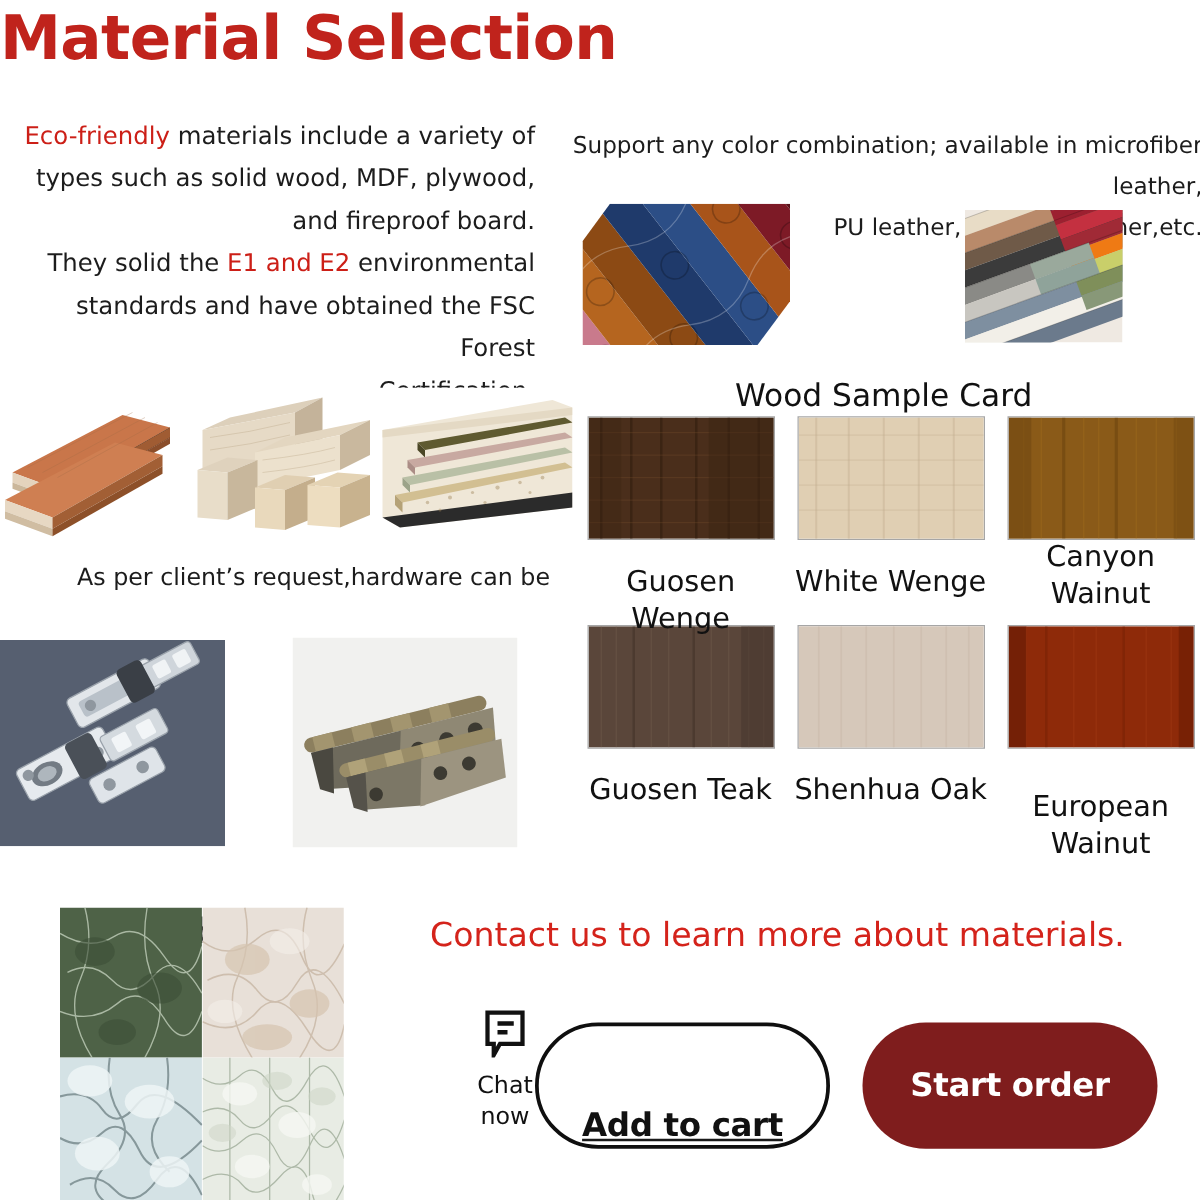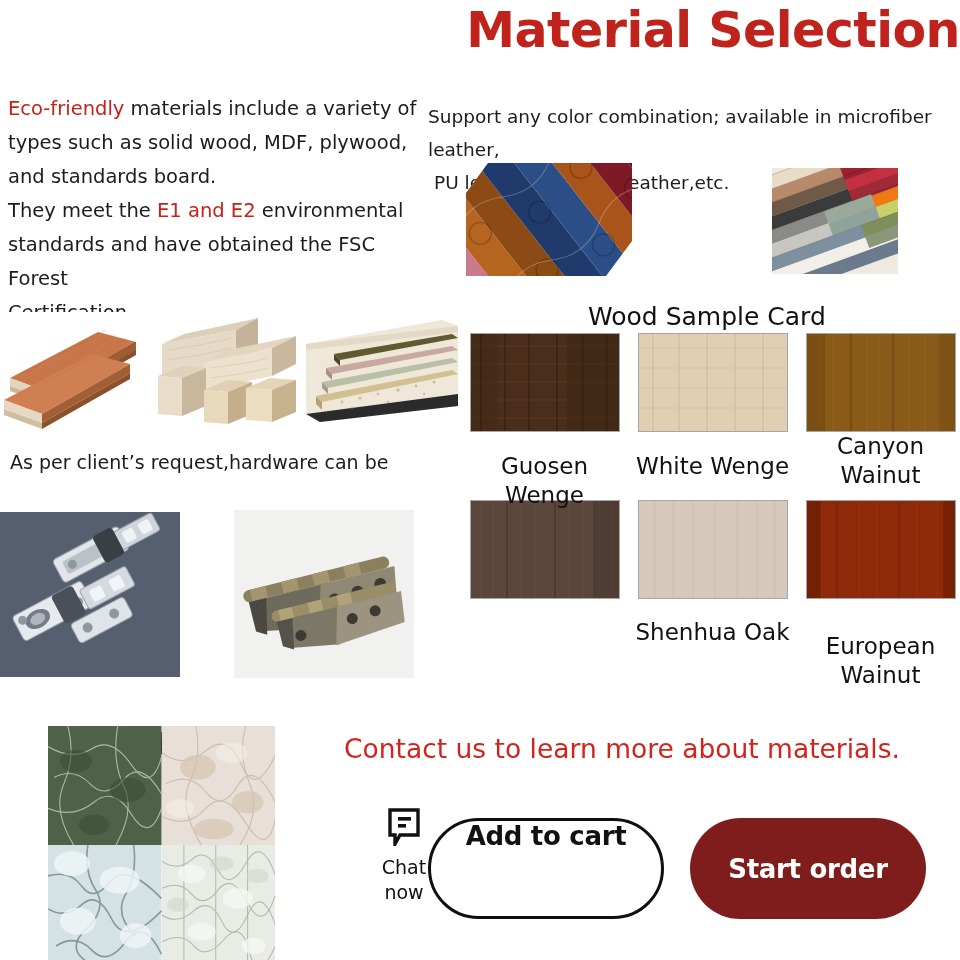--- a/index.html
+++ b/index.html
@@ -18,35 +18,36 @@
   }
 
   .page { position: relative; width: 960px; height: 960px; }
 
   
   .title {
     position: absolute;
     top: 2px;
     left: 0;
     width: 960px;
-    text-align: right;
+    text-align: left;
     font-size: 49px;
     font-weight: 700;
     letter-spacing: -0.5px;
     color: #c0231c;
     font-family: "DejaVu Sans", sans-serif;
   }
 
   
   .para {
     position: absolute;
     font-size: 19.5px;
     line-height: 34px;
     color: #1c1c1c;
     font-family: "DejaVu Sans", sans-serif;
+    text-align: right;
   }
   .para .hl { color: #cc1f17; }
 
   #intro-text { left: 8px; top: 92px; width: 420px; }
   #leather-text { left: 428px; top: 100px; width: 534px; font-size: 18.5px; line-height: 33px; }
   #hardware-text { left: 10px; top: 446px; width: 430px; font-size: 19px; line-height: 32px; }
 
   
   .section-heading {
     position: absolute;
@@ -155,24 +156,25 @@
   #add-to-cart-button {
     position: absolute;
     left: 428px;
     top: 818px;
     width: 236px;
     height: 101px;
     border: 3px solid #0f0f0f;
     border-radius: 52px;
     background: #ffffff;
     display: flex;
-    align-items: flex-start;
+    align-items: flex-end;
     justify-content: center;
     box-sizing: border-box;
     cursor: pointer;
+    text-decoration: underline;
   }
   #add-to-cart-button .btn-text {
     font-size: 26px;
     font-weight: 700;
     color: #111;
     font-family: "DejaVu Sans", sans-serif;
     letter-spacing: -0.3px;
   }
 
   #start-order-button {
@@ -202,22 +204,22 @@
 </head>
 <body>
 
 <div class="page">
 
   <div class="title">Material Selection</div>
 
   <div class="para" id="intro-text">
     <span class="hl">Eco-friendly</span><span> materials include a variety of</span><br>
     <span>types such as solid wood, MDF, plywood,</span><br>
-    <span>and standards board.</span><br>
-    <span>They meet the </span><span class="hl">E1 and E2</span><span> environmental</span><br>
+    <span>and fireproof board.</span><br>
+    <span>They solid the </span><span class="hl">E1 and E2</span><span> environmental</span><br>
     <span>standards and have obtained the FSC Forest</span><br>
     <span>Certification.</span>
   </div>
 
   <div class="para" id="leather-text">
     <span>Support any color combination; available in microfiber leather,</span><br>
     <span style="padding-left:6px">PU leather, genuine leather,etc.</span>
   </div>
 
   <div class="tile" id="leather-embossed-image">
@@ -598,20 +600,21 @@
         <line x1="130" y1="0" x2="130" y2="97"></line>
       </g>
       <rect x="0" y="0" width="14" height="97" fill="#5e1703" opacity="0.55"></rect>
       <rect x="136" y="0" width="12" height="97" fill="#5e1703" opacity="0.45"></rect>
     </svg>
   </div>
 
   <div class="wood-label" id="label-0">Guosen Wenge</div>
   <div class="wood-label" id="label-1">White Wenge</div>
   <div class="wood-label" id="label-2">Canyon Wainut</div>
+  <div class="wood-label" id="label-3">Guosen Teak</div>
   <div class="wood-label" id="label-4">Shenhua Oak</div>
   <div class="wood-label" id="label-5">European Wainut</div>
 
   <div class="section-heading" id="marble-heading">Marble</div>
 
   <div id="marble-grid">
     <div class="marble-cell">
       <svg width="100%" height="100%" viewBox="0 0 114 116" preserveAspectRatio="none" xmlns="http://www.w3.org/2000/svg">
         <rect width="114" height="116" fill="#4e6247"></rect>
         <g stroke="#c9d6c2" stroke-width="1.1" fill="none" opacity="0.75">

